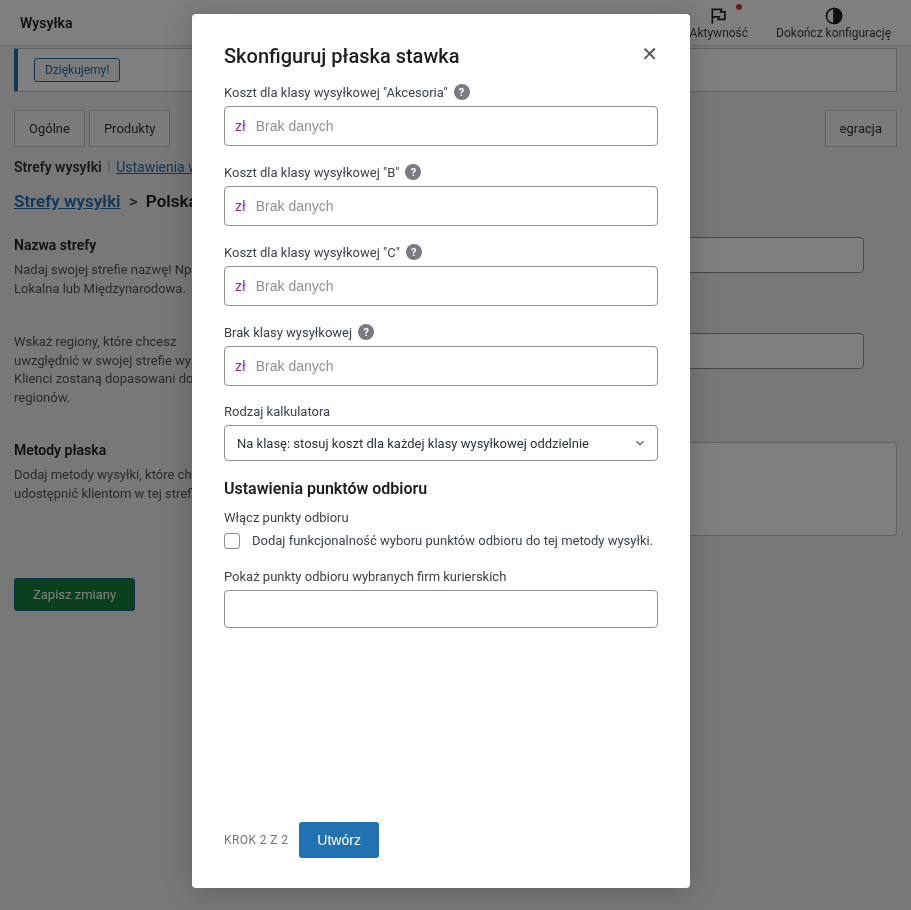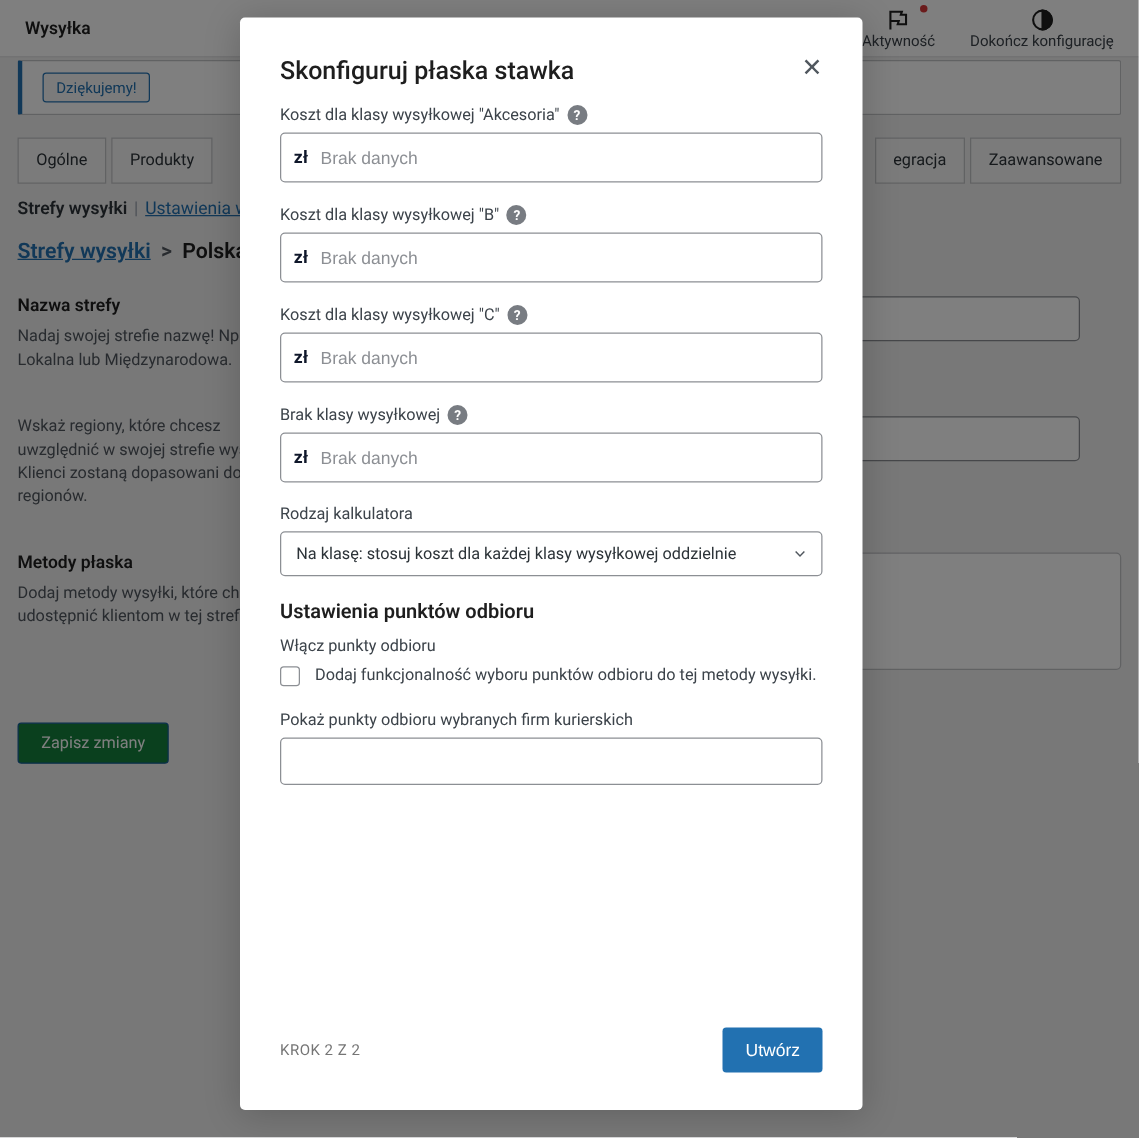--- a/index.html
+++ b/index.html
@@ -158,23 +158,22 @@
   }
   .input-wrap {
     display: flex; align-items: center;
     border: 1px solid #8c8f94;
     border-radius: 4px;
     height: 40px;
     background: #fff;
   }
   .input-wrap .prefix {
     padding: 0 10px;
-    color: #0f172a;
+    color: #a21caf;
     font-size: 14px;
-    font-weight: bold;
   }
   .input-wrap input {
     border: none; outline: none; flex: 1;
     font-size: 14px; color: #50575e;
     padding-right: 12px; background: transparent;
     height: 100%;
   }
   .input-wrap input::placeholder { color: #8c8f94; }
   .select-wrap {
     display: flex; align-items: center; justify-content: space-between;
@@ -202,22 +201,23 @@
     width: 16px; height: 16px; border: 1px solid #8c8f94; border-radius: 3px;
     flex-shrink: 0; margin-top: 2px; background: #fff;
   }
   .multi-box {
     border: 1px solid #8c8f94;
     border-radius: 4px;
     height: 38px;
     background: #fff;
   }
   .modal-foot {
-    display: flex; justify-content: space-between; align-items: center;
+    display: flex; align-items: center;
     padding: 22px 32px 30px 32px;
+    gap: 11px;
   }
   .modal-foot .step {
     font-size: 12px; color: #757575; letter-spacing: .4px;
   }
   .modal-foot .go {
     background: #2271b1; color: #fff; border: none;
     padding: 10px 18px; font-size: 14px; border-radius: 3px;
     cursor: pointer;
   }
   
@@ -256,21 +256,20 @@
 
   <div class="page">
     <div class="notice">
       <a href="#">Dziękujemy!</a>
     </div>
 
     <div class="tabs">
       <div class="tab">Ogólne</div>
       <div class="tab">Produkty</div>
       <div class="tab" style="margin-left:auto">egracja</div>
-      <div class="tab">Zaawansowane</div>
     </div>
 
     <div class="subnav">
       <span class="main">Strefy wysyłki</span>
       <span class="sep">|</span>
       <a href="#">Ustawienia wy</a>
     </div>
 
     <div class="bc">
       <a href="#">Strefy wysyłki</a>

